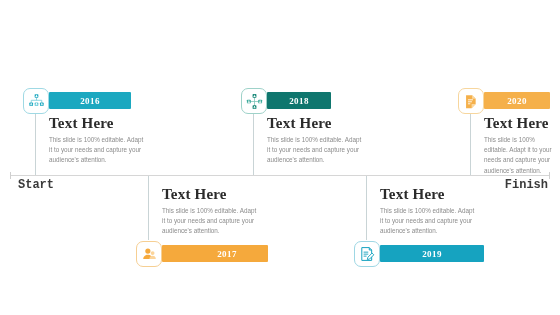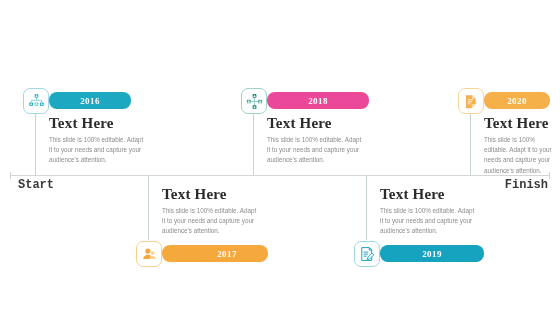--- a/index.html
+++ b/index.html
@@ -83,21 +83,21 @@
     align-items: center;
     justify-content: center;
     z-index: 3;
   }
   .icon-badge svg { display: block; }
 
   
   .year-bar {
     position: absolute;
     height: 17px;
-    border-radius: 8px;
+    border-radius: 1px;
     display: flex;
     align-items: center;
     justify-content: center;
     z-index: 2;
   }
   .year-text {
     font-family: "Liberation Serif", serif;
     font-size: 9px;
     font-weight: bold;
     color: #ffffff;
@@ -183,21 +183,21 @@
 
     <div class="text-block" style="left:162px; top:186px;">
       <p class="tb-heading">Text Here</p>
       <p class="tb-body">This slide is 100% editable. Adapt it to your needs and capture your audience's attention.</p>
     </div>
   </div>
 
   <div class="milestone">
     <div class="connector" style="left:253px; top:110px; height:65px;"></div>
 
-    <div class="year-bar" style="left:267px; top:92px; width:102px; background:#ec4899;">
+    <div class="year-bar" style="left:267px; top:92px; width:64px; background:#0f766e;">
       <span class="year-text">2018</span>
     </div>
 
     <div class="icon-badge" style="left:241px; top:88px; border-color:#9ed2c9;">
       <svg width="17" height="17" viewBox="0 0 24 24">
         <path d="M12 5.5v13M5.5 12h13" stroke="#7ec4b8" stroke-width="1.1"></path>
         <rect x="9.3" y="1.4" width="5.4" height="5.2" rx="1" fill="#1A8A7A"></rect>
         <circle cx="12" cy="3.2" r="0.85" fill="#ffffff"></circle>
         <path d="M10.3 5.7c0-1 .75-1.55 1.7-1.55s1.7.55 1.7 1.55z" fill="#ffffff"></path>
         <rect x="1.3" y="9.4" width="5.4" height="5.2" rx="1" fill="#3aa99a"></rect>

